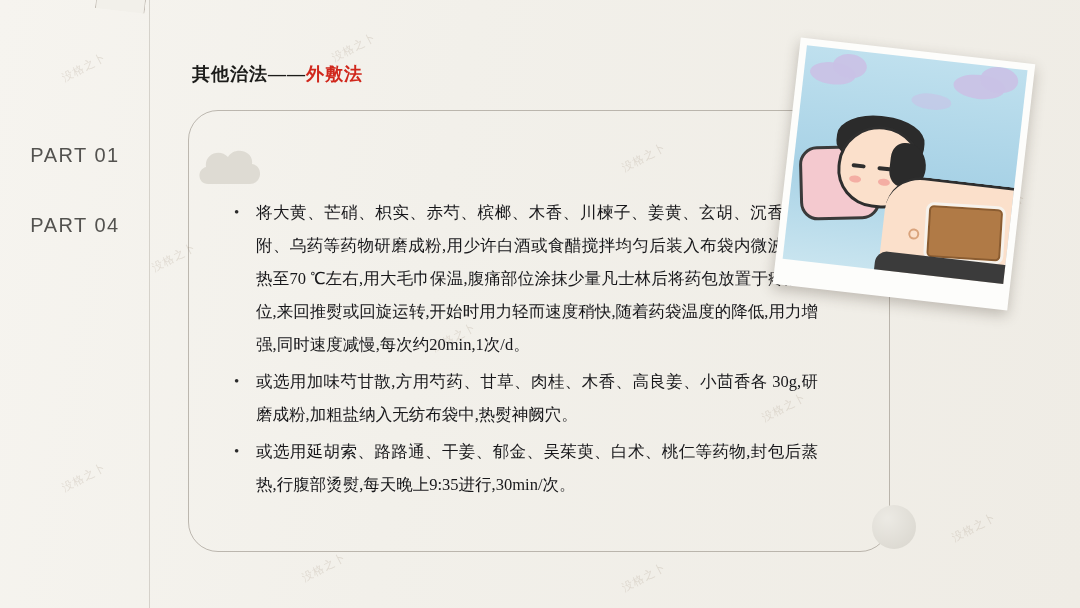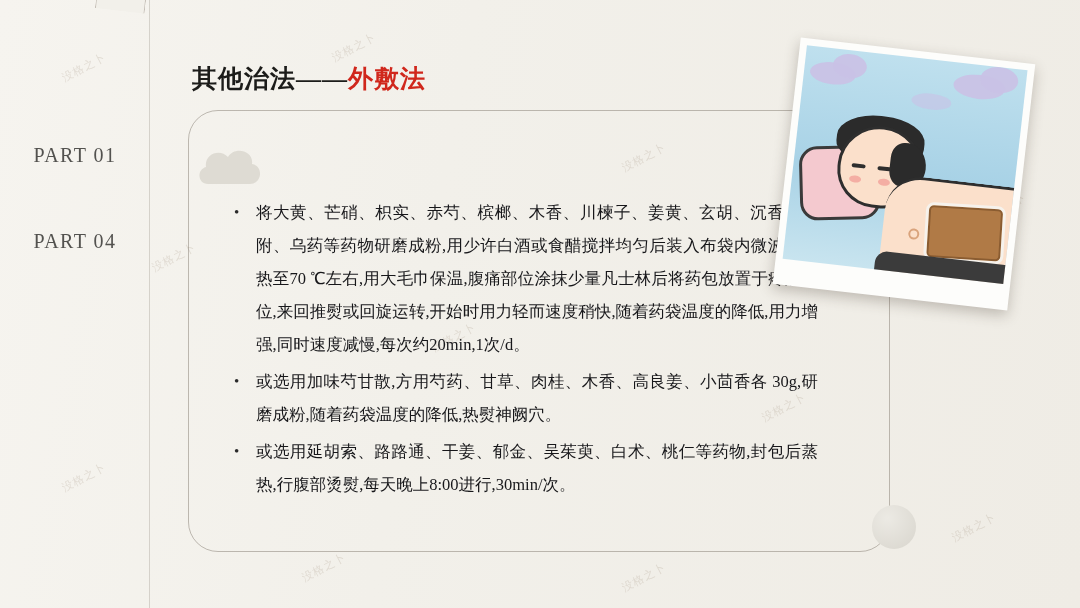--- a/index.html
+++ b/index.html
@@ -48,29 +48,29 @@
     z-index: 10;
   }
   .rail-item {
     height: 70px;
     display: flex;
     align-items: center;
     justify-content: center;
     font-size: 20px;
     letter-spacing: 1.5px;
     color: #4a4a48;
-    font-family: Liberation Serif, serif;
+    font-family: Liberation Sans, sans-serif;
   }
   .rail-item.p1 { margin-top: 120px; color: #53524f; }
   .rail-item.p2 { font-weight: bold; color: #2e2d2b; }
   .rail-item.p3 {
     background: #7a6a63;
     color: #ffffff;
   }
-  .rail-item.p4 { color: #53524f; margin-top: 16px; }
+  .rail-item.p4 { color: #53524f; }
   .rail-divider {
     position: absolute;
     left: 149px;
     top: 0;
     width: 1px;
     height: 608px;
     background: rgba(120,110,100,0.25);
   }
 
   
@@ -95,21 +95,21 @@
     width: 1px;
     height: 18px;
     background: rgba(130,125,115,0.45);
   }
 
   
   .title {
     position: absolute;
     left: 192px;
     top: 62px;
-    font-size: 25px;
+    font-size: 18px;
     font-weight: bold;
     color: #1c1c1a;
     letter-spacing: 1px;
     z-index: 20;
     white-space: nowrap;
   }
   .title .dash { color: #1c1c1a; }
   .title .red { color: #d0271c; }
 
   
@@ -348,22 +348,22 @@
   <div class="frame"></div>
 
   <svg class="blob-tl" viewBox="0 0 68 52">
     <path d="M12 44 C2 44 0 30 10 27 C8 14 24 8 32 17 C38 6 58 10 56 24 C68 26 66 44 54 44 Z" fill="#dedbd3"></path>
   </svg>
   <div class="blob-br"></div>
 
   <div class="content">
     <ul class="bullets">
       <li>将大黄、芒硝、枳实、赤芍、槟榔、木香、川楝子、姜黄、玄胡、沉香、香附、乌药等药物研磨成粉,用少许白酒或食醋搅拌均匀后装入布袋内微波炉加热至70 ℃左右,用大毛巾保温,腹痛部位涂抹少量凡士林后将药包放置于疼痛部位,来回推熨或回旋运转,开始时用力轻而速度稍快,随着药袋温度的降低,用力增强,同时速度减慢,每次约20min,1次/d。</li>
-      <li>或选用加味芍甘散,方用芍药、甘草、肉桂、木香、高良姜、小茴香各 30g,研磨成粉,随着药袋温度的降低,热熨神阙穴。</li>
-      <li>或选用延胡索、路路通、干姜、郁金、吴茱萸、白术、桃仁等药物,封包后蒸热,行腹部烫熨,每天晚上8:00进行,30min/次。</li>
+      <li>或选用加味芍甘散,方用芍药、甘草、肉桂、木香、高良姜、小茴香各 30g,研磨成粉,加粗盐纳入无纺布袋中,热熨神阙穴。</li>
+      <li>或选用延胡索、路路通、干姜、郁金、吴茱萸、白术、桃仁等药物,封包后蒸热,行腹部烫熨,每天晚上9:35进行,30min/次。</li>
     </ul>
   </div>
 
   <div class="photo-card">
     <div class="photo-inner">
       <div class="cloud" style="left:6px; top:14px; width:46px; height:22px;"></div>
       <div class="cloud" style="left:28px; top:4px; width:34px; height:24px;"></div>
       <div class="cloud" style="left:150px; top:10px; width:52px; height:24px;"></div>
       <div class="cloud" style="left:176px; top:0px; width:38px; height:26px;"></div>
       <div class="cloud" style="left:110px; top:34px; width:40px; height:16px; opacity:.6;"></div>

